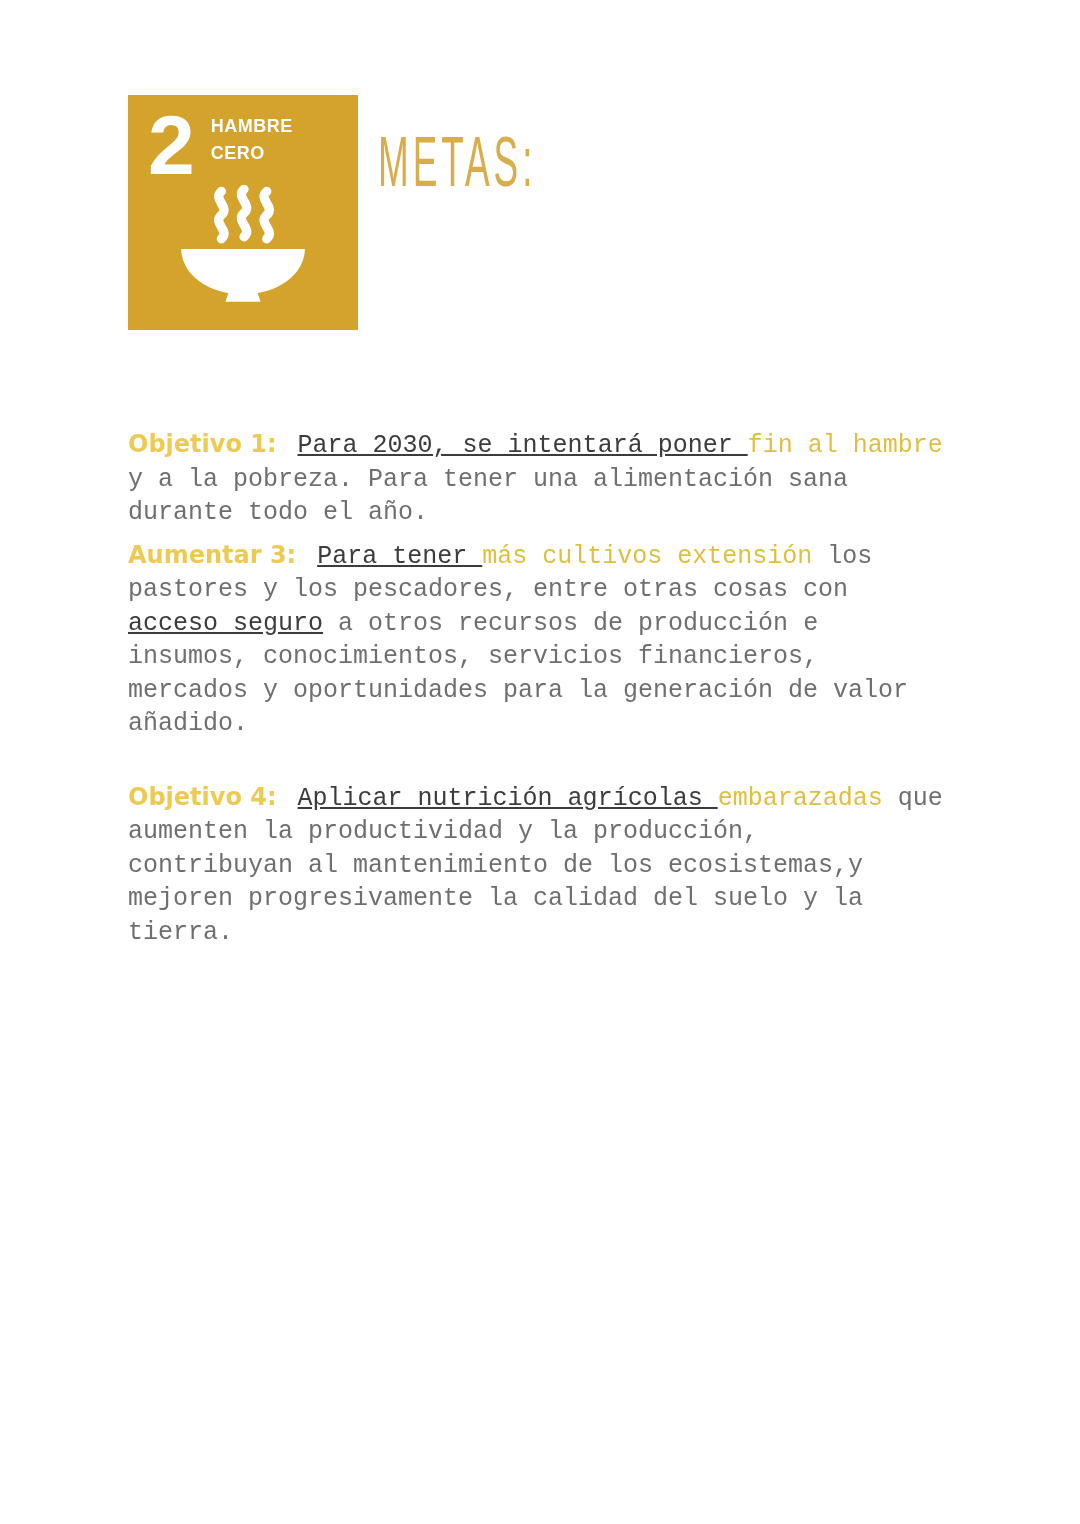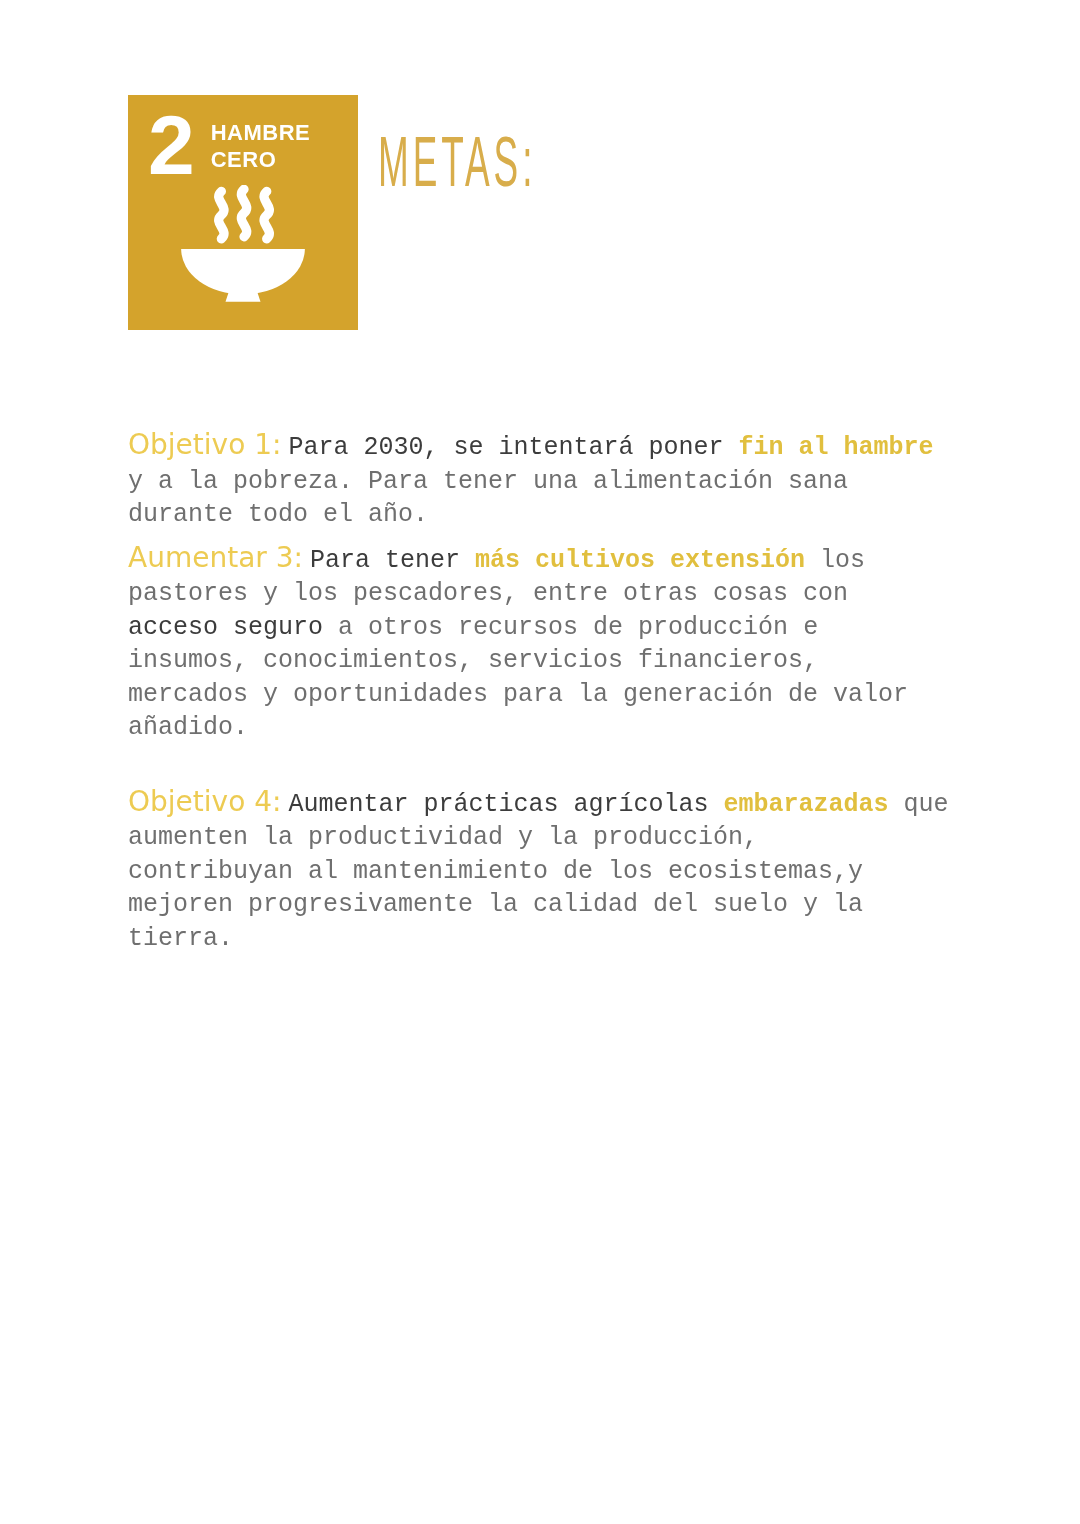--- a/index.html
+++ b/index.html
@@ -28,22 +28,22 @@
   }
   .sdg-top{
     display:flex;align-items:flex-start;
     padding:10px 14px 0 20px;
   }
   .sdg-number{
     font-size:84px;line-height:80px;font-weight:700;
     font-family:"Liberation Sans",sans-serif;
   }
   .sdg-title{
-    margin-left:16px;margin-top:14px;
-    font-size:22px;line-height:27px;font-weight:700;
+    margin-left:16px;margin-top:8px;
+    font-size:18px;line-height:27px;font-weight:700;
     letter-spacing:0.5px;
     font-family:"Liberation Sans",sans-serif;
   }
   .bowl-svg{
     position:absolute;left:48px;top:90px;
     width:134px;height:120px;
     display:block;
   }
   
   .metas{
@@ -65,28 +65,28 @@
   .para{
     font-family:"Liberation Mono","DejaVu Sans Mono",monospace;
     font-size:25px;line-height:33.5px;
     white-space:pre-wrap;
     margin-bottom:9px;
     color:var(--body-normal);
   }
   .para:last-child{margin-top:40px;}
   .obj-label{
     font-family:"DejaVu Sans",sans-serif;
-    font-weight:400;
-    font-size:28px;
+    font-weight:700;
+    font-size:24px;
     color:var(--label-gold);
-    margin-right:7px;
+    margin-right:21px;
   }
   .seg-normal{color:var(--body-normal);}
-  .seg-dark{color:var(--body-dark);}
-  .seg-gold{color:var(--bold-gold);font-weight:700;}
+  .seg-dark{color:var(--body-dark);text-decoration:underline;}
+  .seg-gold{color:var(--bold-gold);font-weight:400;}
 </style>
 </head>
 <body>
 
 <div class="page">
 
   <div class="sdg-card">
     <div class="sdg-top">
       <span class="sdg-number">2</span>
       <span class="sdg-title">
@@ -110,19 +110,19 @@
   <main class="objectives" id="objectives">
       <div class="para"><span class="obj-label">Objetivo 1:</span><span class="seg-dark">Para 2030, se intentará poner </span><span class="seg-gold">fin al hambre</span><span class="seg-normal">
 y a la pobreza. Para tener una alimentación sana
 durante todo el año.</span></div>
       <div class="para"><span class="obj-label">Aumentar 3:</span><span class="seg-dark">Para tener </span><span class="seg-gold">más cultivos extensión</span><span class="seg-normal"> los
 pastores y los pescadores, entre otras cosas con
 </span><span class="seg-dark">acceso seguro</span><span class="seg-normal"> a otros recursos de producción e
 insumos, conocimientos, servicios financieros,
 mercados y oportunidades para la generación de valor
 añadido.</span></div>
-      <div class="para"><span class="obj-label">Objetivo 4:</span><span class="seg-dark">Aumentar prácticas agrícolas </span><span class="seg-gold">embarazadas</span><span class="seg-normal"> que
+      <div class="para"><span class="obj-label">Objetivo 4:</span><span class="seg-dark">Aplicar nutrición agrícolas </span><span class="seg-gold">embarazadas</span><span class="seg-normal"> que
 aumenten la productividad y la producción,
 contribuyan al mantenimiento de los ecosistemas,y
 mejoren progresivamente la calidad del suelo y la
 tierra.</span></div>
     </main>
 </div>
 
 </body></html>

